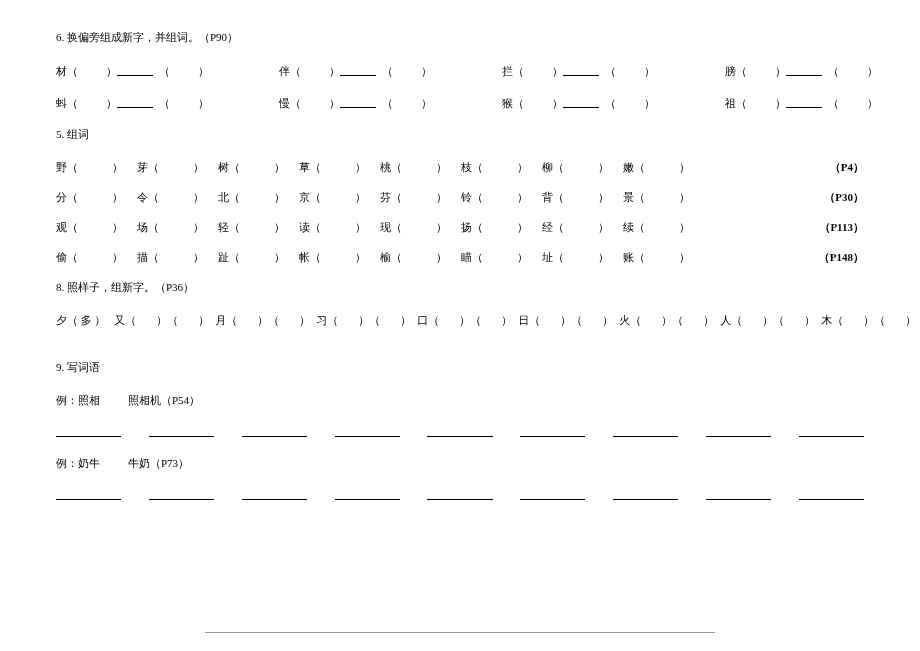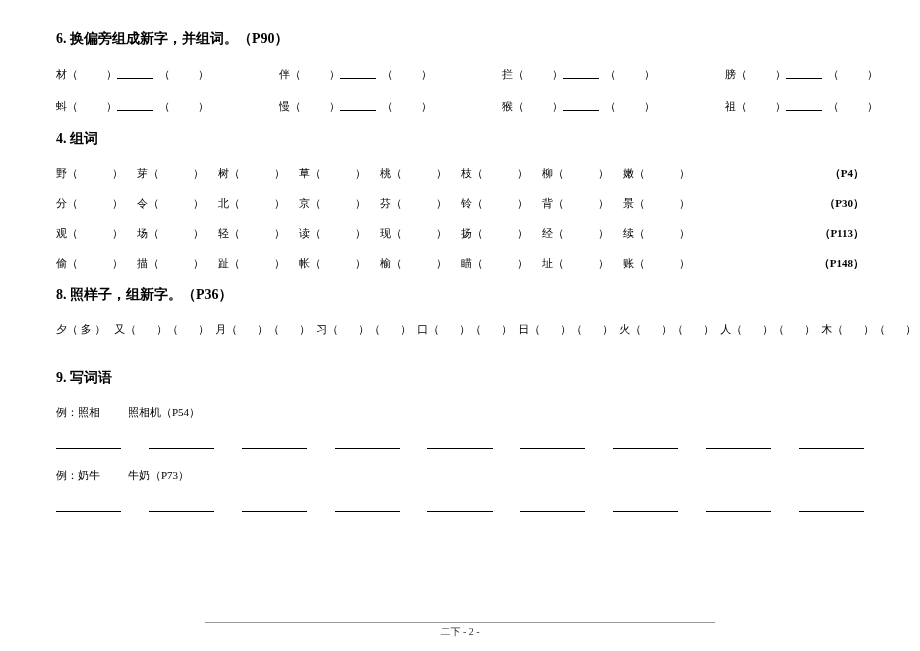--- a/index.html
+++ b/index.html
@@ -1,17 +1,17 @@
 <!DOCTYPE html>
 <html><head>
   <meta charset="utf-8">
   <style>
     * { box-sizing: border-box; margin: 0; padding: 0; }
     body { background: #fff; font-family: "SimSun", "宋体", serif; font-size: 11px; color: #000; width: 920px; height: 651px; position: relative; padding: 32px 56px 0 56px; line-height: 1; }
-    .q-title { font-size: 14px; margin-bottom: 22px; font-weight: bold; }
+    .q-title { font-size: 11px; margin-bottom: 22px; font-weight: normal; }
     .row { display: flex; margin-bottom: 20px; align-items: baseline; white-space: nowrap; }
     .cell6 { display: inline-flex; align-items: baseline; margin-right: 36px; }
     .ch { display: inline-block; }
     .par { display: inline-block; }
     .us { display: inline-block; border-bottom: 1px solid #000; height: 10px; position: relative; top: 1px; }
     .us40 { width: 36px; }
     .us60 { width: 66px; }
     .row7 { display: flex; margin-bottom: 19px; align-items: baseline; white-space: nowrap; width: 100%; }
     .cell7 { display: inline-flex; align-items: baseline; }
     .pnote { margin-left: auto; font-weight: bold; }
@@ -123,21 +123,21 @@
       <span class="sp30"></span>
       <span class="par">）</span>
       <span class="us us40"></span>
       <span class="sp6"></span>
       <span class="par">（</span>
       <span class="sp30"></span>
       <span class="par">）</span>
     </span>
 </div>
 
-<div class="q-title">4.   组词</div>
+<div class="q-title">5.   组词</div>
 <div id="q7rows">
     <div class="row7">
       <span class="cell7">
         <span class="ch">野</span>
         <span class="par">（</span>
         <span class="sp36"></span>
         <span class="par">）</span>
         <span class="sp14"></span>
       </span>
       <span class="cell7">
@@ -413,14 +413,13 @@
     <span class="sp30"></span>
     <span class="us us60"></span>
     <span class="sp30"></span>
     <span class="us us60"></span>
     <span class="sp30"></span>
     <span class="us us60"></span>
   </div>
 
 <div class="footer">
   <div class="footer-line"></div>
-  <div class="footer-text">二下 - 2 -</div>
 </div>
 
 </body></html>

